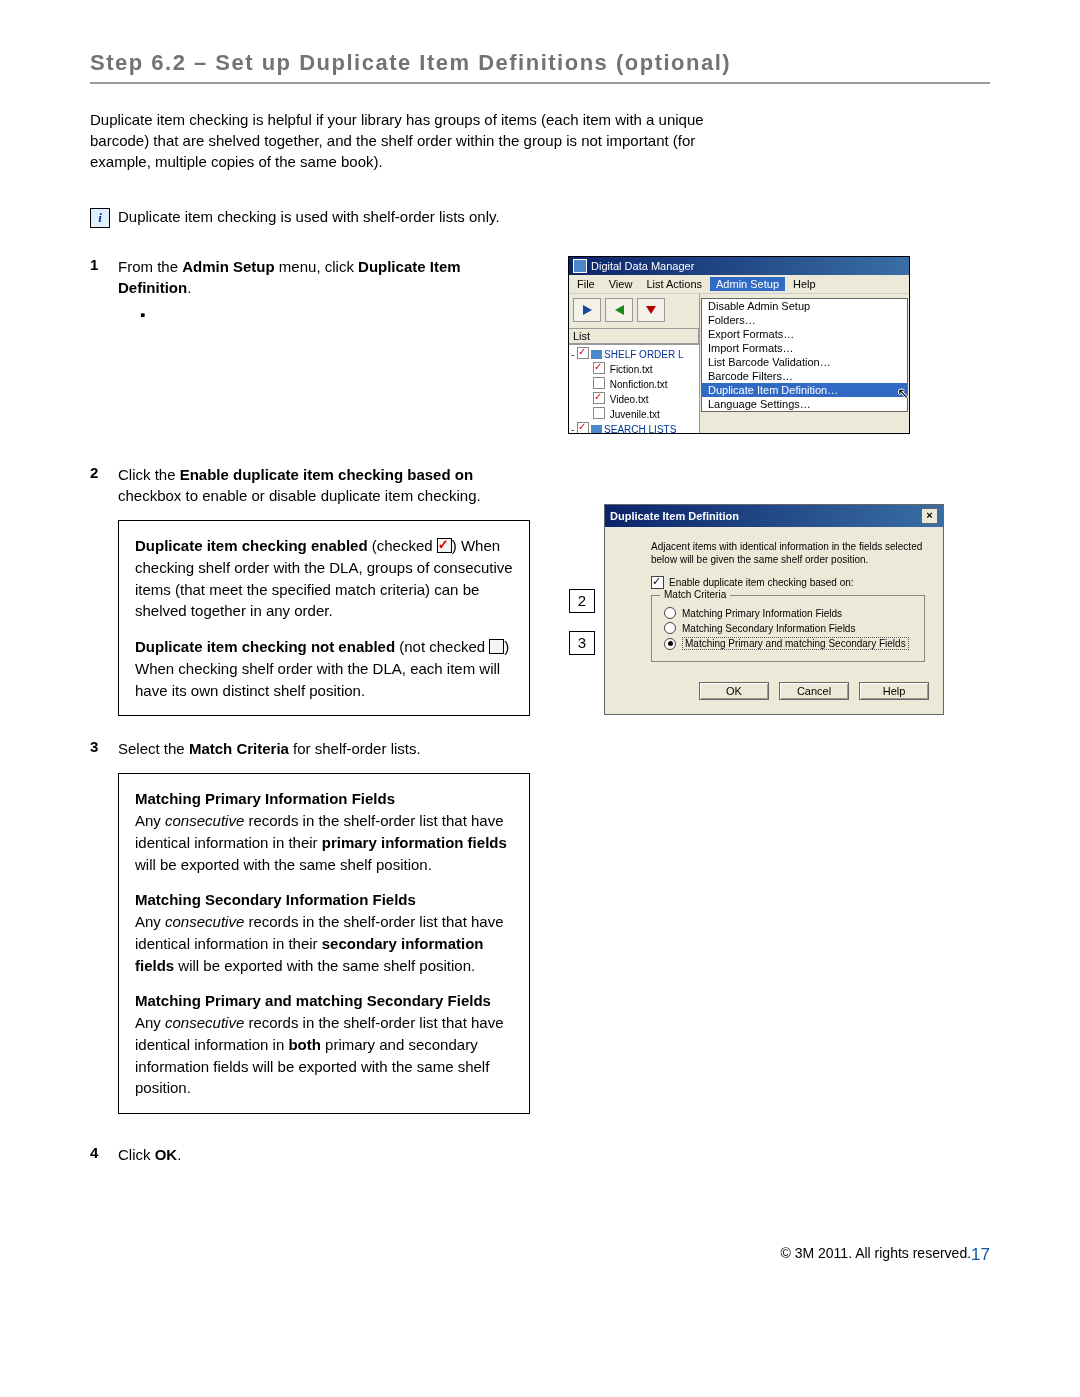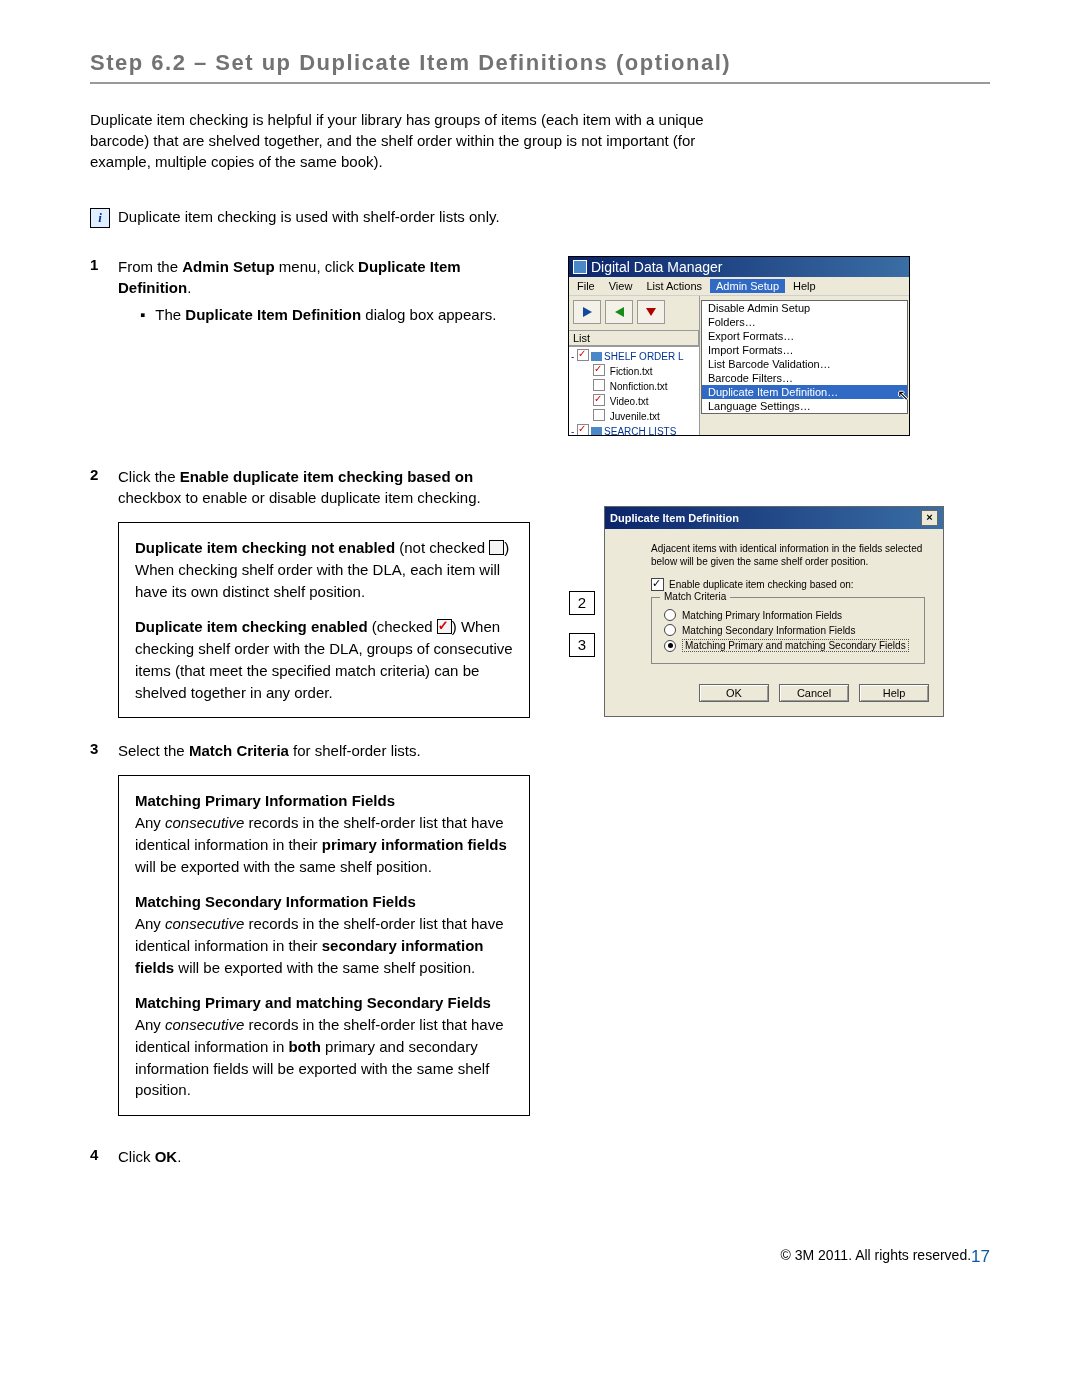--- a/index.html
+++ b/index.html
@@ -118,21 +118,21 @@
   .fig-menu {
     width: 340px;
     border: 1px solid #000;
     font-family: Tahoma, Arial, sans-serif;
     font-size: 11px;
   }
   .fig-titlebar {
     background: linear-gradient(to right, #0b246a, #3a6ea5);
     color: #fff;
     padding: 2px 4px;
-    font-size: 14px;
+    font-size: 11px;
     display: flex;
     align-items: center;
     gap: 4px;
   }
   .fig-titlebar .ticon {
     width: 12px; height: 12px; background: #4a88c7; border: 1px solid #fff;
   }
   .fig-menubar {
     background: #ece9d8;
     display: flex;
@@ -323,23 +323,20 @@
 </div>
 
 <div class="step-row">
   <div class="step-left">
     <div class="num-row">
       <div class="num">1</div>
       <div class="num-body">
         <span>From the </span><span class="b">Admin Setup</span><span> menu, click </span><span class="b">Duplicate Item Definition</span><span>.</span>
         <div class="bullet">
           <span class="bullet-mark">▪</span>
-          <span>
-            <span>The </span><span class="b">Duplicate Item Definition</span><span> dialog box appears.</span>
-          </span>
         </div>
       </div>
     </div>
   </div>
 
   <div class="step-right">
     <div class="fig-menu">
       <div class="fig-titlebar">
         <span class="ticon"></span>
         <span>Digital Data Manager</span>
@@ -398,24 +395,24 @@
   <div class="step-left">
     <div class="num-row">
       <div class="num">2</div>
       <div class="num-body">
         <span>Click the </span><span class="b">Enable duplicate item checking based on</span><span> checkbox to enable or disable duplicate item checking.</span>
       </div>
     </div>
 
     <div class="boxed">
       <p>
-        <span class="b">Duplicate item checking not enabled</span><span> (not checked </span><span class="chk"></span><span>) When checking shelf order with the DLA, each item will have its own distinct shelf position.</span>
+        <span class="b">Duplicate item checking enabled</span><span> (checked </span><span class="chk checked"></span><span>) When checking shelf order with the DLA, groups of consecutive items (that meet the specified match criteria) can be shelved together in any order.</span>
       </p>
       <p>
-        <span class="b">Duplicate item checking enabled</span><span> (checked </span><span class="chk checked"></span><span>) When checking shelf order with the DLA, groups of consecutive items (that meet the specified match criteria) can be shelved together in any order.</span>
+        <span class="b">Duplicate item checking not enabled</span><span> (not checked </span><span class="chk"></span><span>) When checking shelf order with the DLA, each item will have its own distinct shelf position.</span>
       </p>
     </div>
 
     <div class="num-row" style="margin-top:22px;">
       <div class="num">3</div>
       <div class="num-body">
         <span>Select the </span><span class="b">Match Criteria</span><span> for shelf-order lists.</span>
       </div>
     </div>
 

